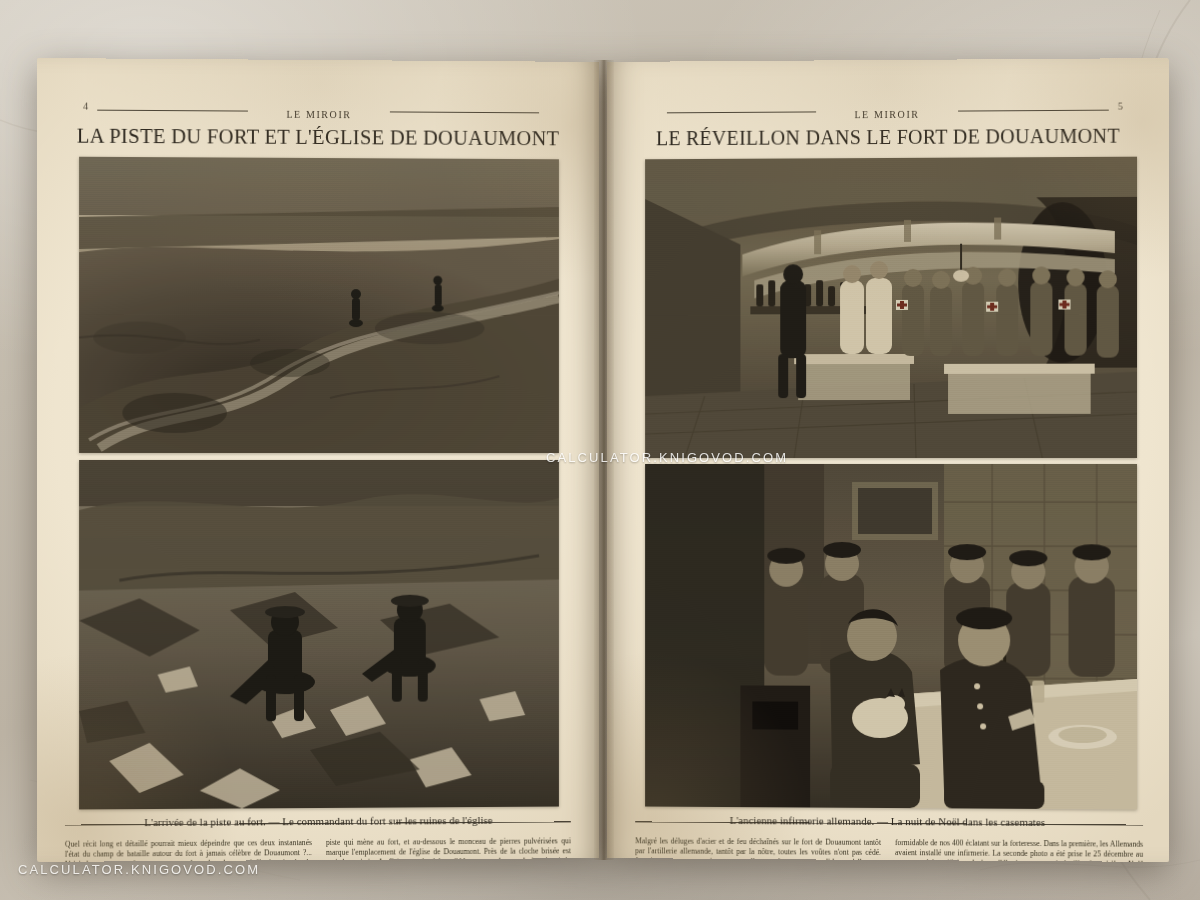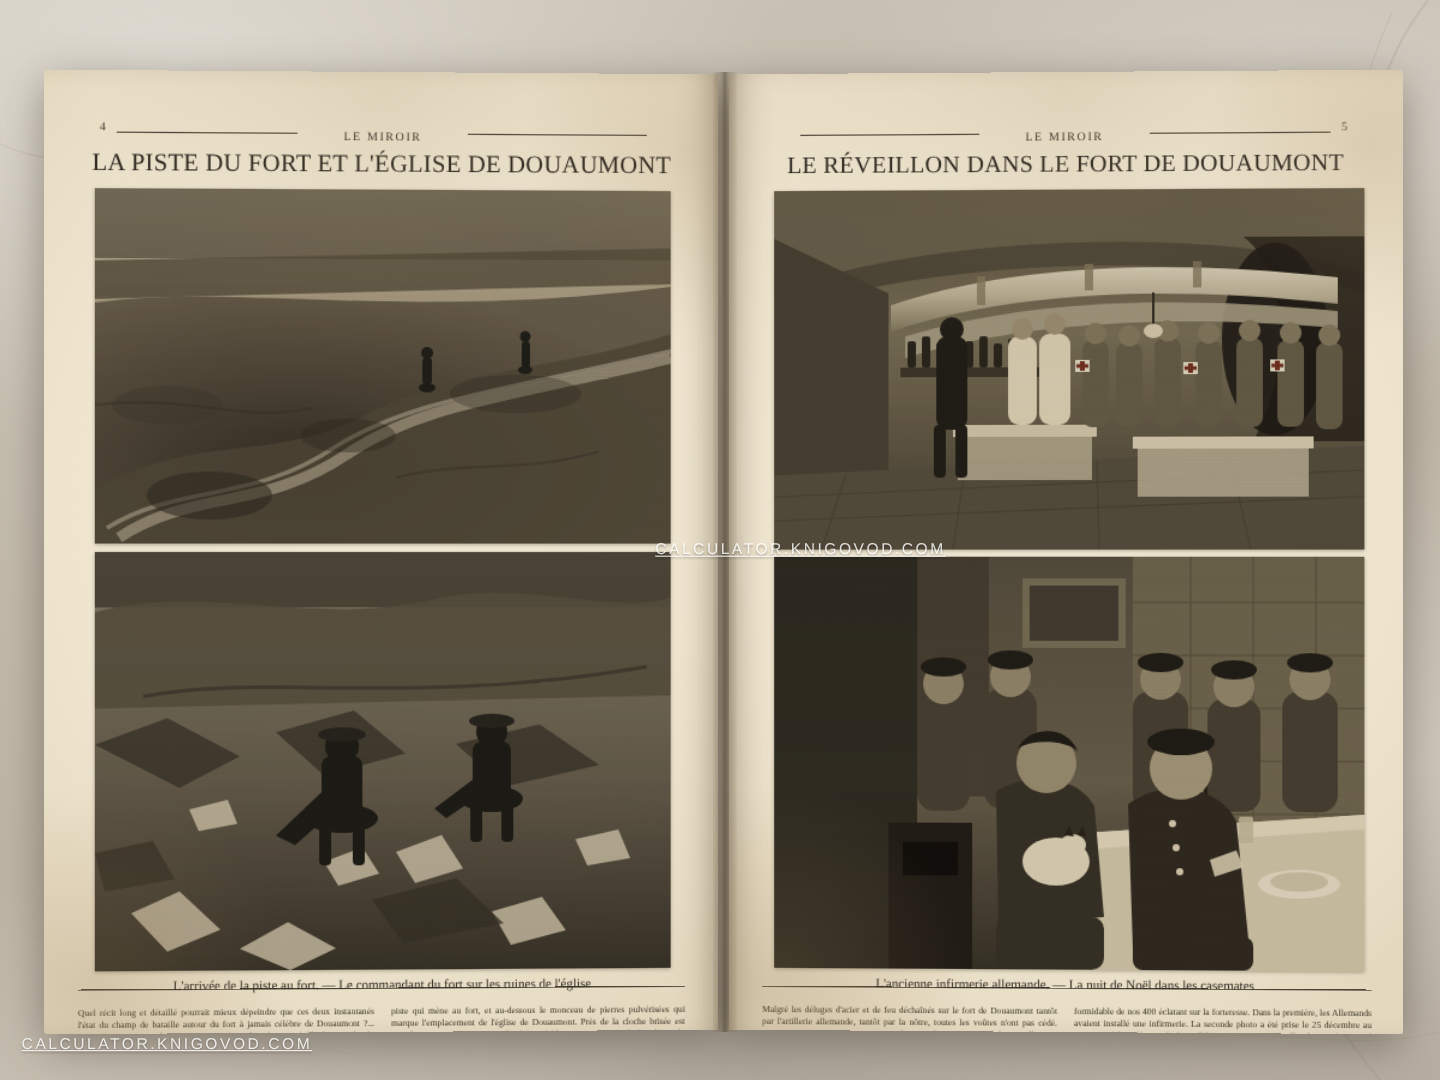--- a/index.html
+++ b/index.html
@@ -181,21 +181,20 @@
 
   
   .wm {
     position: absolute;
     font-family: "Liberation Sans", sans-serif;
     letter-spacing: 2.1px;
     color: #ffffff;
     opacity: 0.82;
     white-space: nowrap;
     pointer-events: none;
-    text-decoration: underline;
   }
   .wm.center { font-size: 13px; text-shadow: 0 1px 2px rgba(0,0,0,.35); }
   .wm.corner { font-size: 13px; color: #f2f0ec; opacity: .95; text-shadow: 0 1px 2px rgba(0,0,0,.3); }
 </style>
 </head>
 <body>
 
 <div class="scene">
   <svg class="veins" viewBox="0 0 1200 900" preserveAspectRatio="none">
     <path d="M1190,0 C1120,90 1140,190 1100,300 C1060,410 1110,520 1080,640 C1055,740 1090,830 1150,900" fill="none" stroke="#8f8678" stroke-width="2" opacity=".5"></path>

